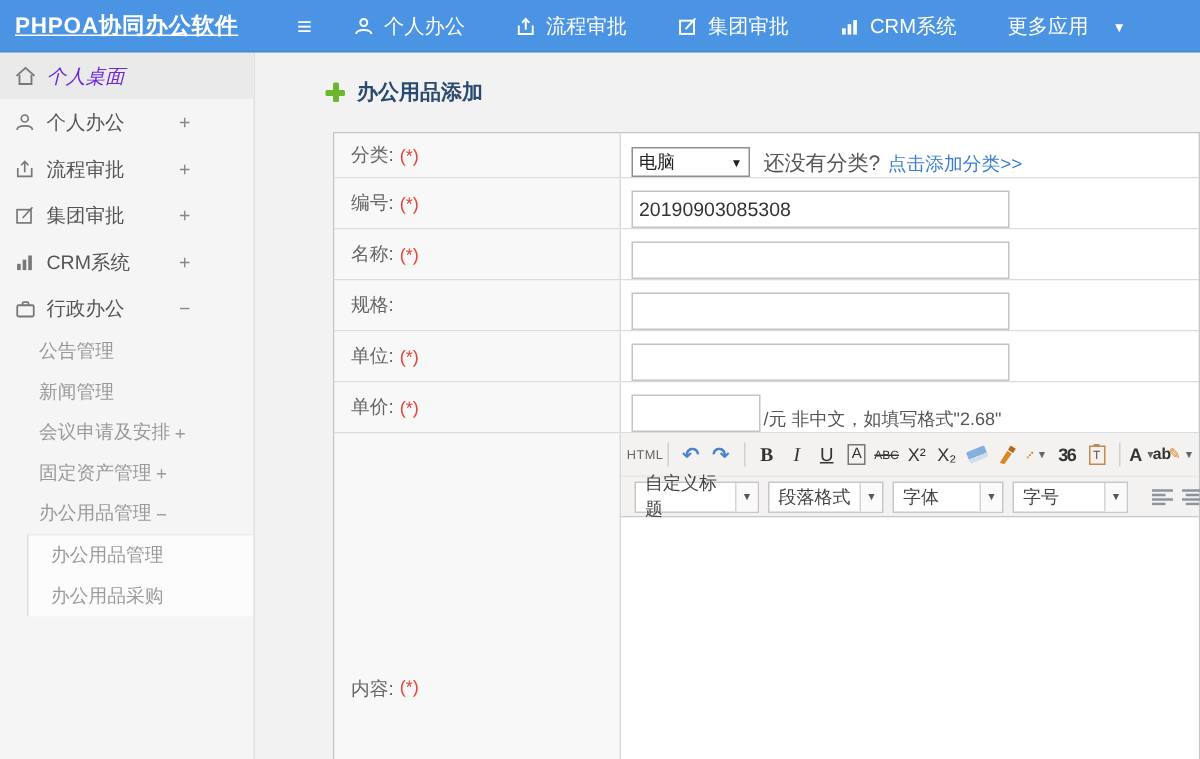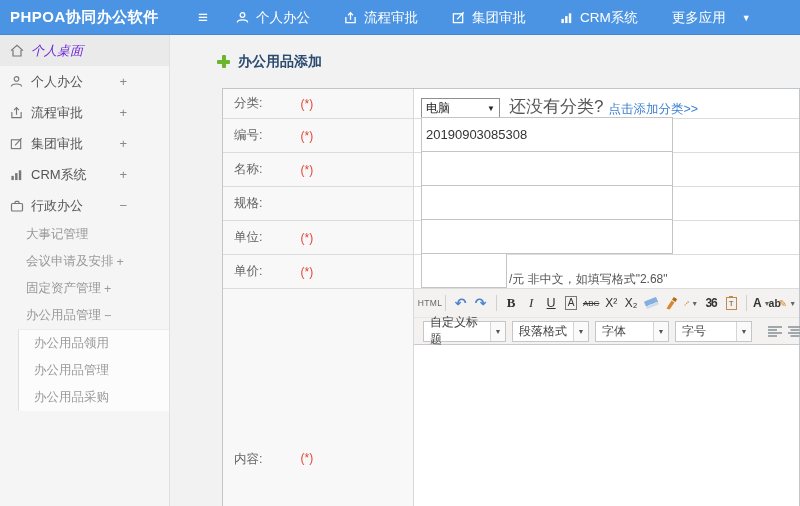--- a/index.html
+++ b/index.html
@@ -2,21 +2,21 @@
 <html><head>
 <meta charset="utf-8">
 <style>
   * { margin:0; padding:0; box-sizing:border-box; }
   html,body { width:800px; height:506px; overflow:hidden;
     font-family:"Liberation Sans","DejaVu Sans",sans-serif; background:#f2f2f2; font-size:13px; }
 
   
   .topbar { position:absolute; left:0; top:0; width:800px; height:35px; background:#4b94e3;
     display:flex; align-items:center; color:#fff; box-shadow:inset 0 -1px rgba(0,0,0,.08); z-index:5;}
-  .logo { width:172px; padding-left:10px; font-size:15px; font-weight:bold; letter-spacing:.5px; white-space:nowrap;}
+  .logo { width:172px; padding-left:10px; font-size:15px; font-weight:bold; letter-spacing:.5px; white-space:nowrap;text-decoration:underline;}
   .hamburger { margin-left:26px; font-size:17px; font-weight:bold; cursor:pointer; line-height:1;}
   .topnav { display:flex; margin-left:28px; }
   .topnav-item { display:flex; align-items:center; margin-right:34px; font-size:13.5px; cursor:pointer; white-space:nowrap;}
   .topnav-item .nicon { display:inline-flex; margin-right:7px; }
   .caret { font-size:9px; margin-left:16px; }
 
   
   .sidebar { position:absolute; left:0; top:35px; width:170px; height:471px; background:#f5f5f5;
     border-right:1px solid #e0e0e0; overflow:hidden;}
   .side-item { height:31px; display:flex; align-items:center; padding-left:9px; color:#555;
@@ -39,33 +39,33 @@
   .plus-ico::before { left:4.5px; top:0; width:4px; height:13px; }
   .plus-ico::after { left:0; top:4.5px; width:13px; height:4px; }
   .page-title { color:#2b4a6f; font-size:14px; font-weight:bold; }
 
   
   .ftable { margin-left:51px; width:578px; height:418px; border:1px solid #bfc7cc; border-bottom:none; background:#fff; }
   .frow { display:flex; border-bottom:1px solid #dcdcdc; }
   .frow.h30 { height:30px; } .frow.h34 { height:34px; }
   .frow.last { height:218px; border-bottom:none; }
   .fcell-l { width:190px; background:#f8f8f8; display:flex; align-items:center; padding-left:11px;
-    color:#666; font-size:12.5px;gap:34px; }
+    color:#666; font-size:12.5px; }
   .frow.last .fcell-l { align-items:flex-start; padding-top:162px; }
   .fcell-r { flex:1; background:#fff; display:flex; align-items:flex-end; padding-left:7px;
     border-left:1px solid #d9d9d9; min-width:0; }
   .frow.last .fcell-r { padding:0; align-items:stretch; }
   .req { color:#e2463a; margin-left:4px; font-size:12px; }
-  .tinput { height:35px; width:252px; border:1px solid #c4c4c4; font-size:13px; padding:0 4px;
+  .tinput { height:25px; width:252px; border:1px solid #c4c4c4; font-size:13px; padding:0 4px;
     color:#333; font-family:inherit; background:#fff;}
   .tinput.small { width:86px; }
   .fake-select { width:79px; height:20px; border:1px solid #8f8f8f; background:#fff; display:flex;
     align-items:center; padding:0 4px; font-size:12px; color:#222; cursor:pointer;}
   .fake-select .sel-caret { margin-left:auto; font-size:8px; color:#222; }
-  .hint { color:#555; font-size:17px; margin-left:9px; white-space:nowrap;}
+  .hint { color:#555; font-size:14px; margin-left:9px; white-space:nowrap;}
   .hlink { color:#3a7fd2; font-size:12.5px; margin-left:5px; cursor:pointer; white-space:nowrap;}
   .suffix { color:#555; font-size:12px; margin-left:2px; white-space:nowrap;}
 
   
   .editor { display:flex; flex-direction:column; width:100%; }
   .etb { background:#f3f2f0; display:flex; align-items:center; height:28px; padding:0 6px; flex-shrink:0;}
   .etb.r2 { border-top:1px solid #e7e6e4; border-bottom:1px solid #c9c9c9; }
   .ebtn { display:inline-flex; align-items:center; justify-content:center; min-width:18px; height:20px;
     margin:0 1px; padding:0 2px; color:#333; cursor:pointer; border-radius:2px; font-size:12px;}
   .esep { width:1px; height:16px; background:#d2d0cc; margin:0 5px; }
@@ -204,40 +204,41 @@
       <svg width="14" height="13" viewBox="0 0 14 13" fill="none" stroke="#777" stroke-width="1.2">
         <rect x="1.5" y="4.5" width="11" height="7.5" rx="1"></rect>
           <path d="M5 4.5 V3.4 Q5 2.4 6 2.4 H8 Q9 2.4 9 3.4 V4.5"></path>
         </svg>
     </span>
     <span class="slabel">行政办公</span>
     <span class="sexpand">−</span>
   </div>
 
   <div class="side-sub">
-    <span>大事记管理</span>
+    <span>公告管理</span>
+      <span class="sub-expand"></span>
+  </div>
+  <div class="side-sub">
+    <span>新闻管理</span>
       <span class="sub-expand"></span>
   </div>
   <div class="side-sub">
     <span>会议申请及安排</span>
       <span class="sub-expand">+</span>
   </div>
   <div class="side-sub">
     <span>固定资产管理</span>
       <span class="sub-expand">+</span>
   </div>
   <div class="side-sub">
     <span>办公用品管理</span>
       <span class="sub-expand">−</span>
   </div>
 
   <div class="third-panel">
-    <div class="side-third">
-      <span>办公用品领用</span>
-    </div>
     <div class="side-third">
       <span>办公用品管理</span>
     </div>
     <div class="side-third">
       <span>办公用品采购</span>
     </div>
   </div>
 </div>
 
 <div class="main">

